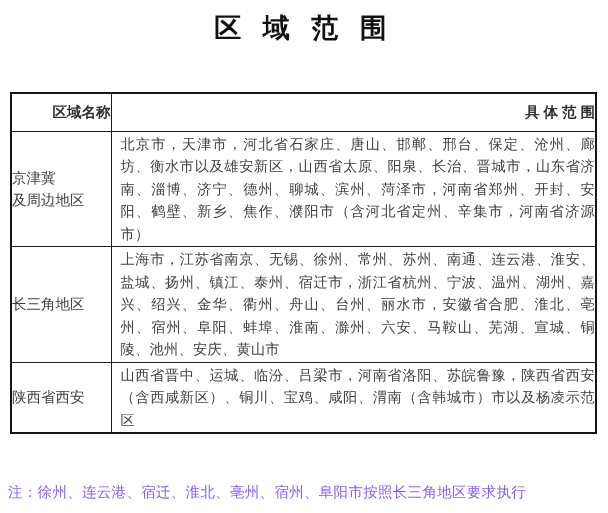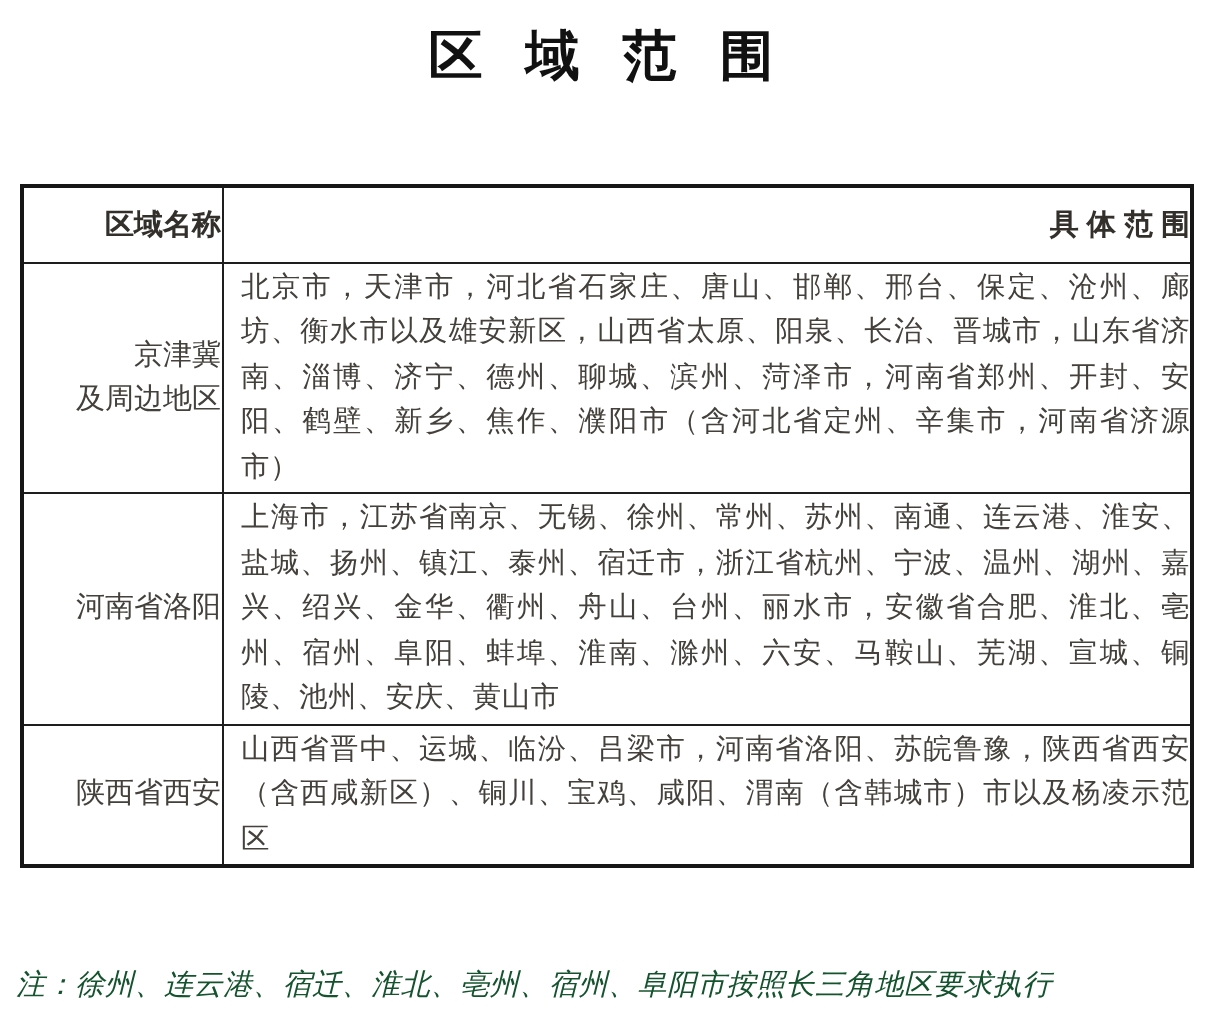--- a/index.html
+++ b/index.html
@@ -40,45 +40,44 @@
   }
   .region-table col.c-name { width: 100px; }
   .region-table thead tr { height: 38px; }
   .region-table th {
     font-size: 14.5px;
     font-weight: bold;
     color: #33302c;
     text-align: right;
   }
   td.name-cell {
-    text-align: right;
+    text-align: left;
     font-size: 14.5px;
     line-height: 22px;
     white-space: pre-line;
   }
   td.scope-cell {
     font-size: 14.2px;
     line-height: 22.5px;
     padding: 1px 0 1px 9px;
     text-align: justify;
     text-align-last: left;
     letter-spacing: 0.3px;
   }
   tr.row-jjj  { height: 91px; }
   tr.row-csj  { height: 113px; }
   tr.row-fwpy { height: 65px; }
   tr.row-swly { height: 70px; }
   .footnote {
     position: absolute;
     top: 483px; left: 8px;
     font-size: 14.5px;
-    color: #14532d;
+    color: #8b5cf6;
     letter-spacing: 0.3px;
     white-space: nowrap;
-    font-style: italic;
   }
 </style>
 </head>
 <body>
 
 <div class="page">
 
   <div class="title">区 域 范 围</div>
 
   <table class="region-table">
@@ -92,21 +91,21 @@
         <th>具 体 范 围</th>
       </tr>
     </thead>
     <tbody>
       <tr class="row-jjj">
         <td class="name-cell">京津冀
 及周边地区</td>
         <td class="scope-cell">北京市，天津市，河北省石家庄、唐山、邯郸、邢台、保定、沧州、廊坊、衡水市以及雄安新区，山西省太原、阳泉、长治、晋城市，山东省济南、淄博、济宁、德州、聊城、滨州、菏泽市，河南省郑州、开封、安阳、鹤壁、新乡、焦作、濮阳市（含河北省定州、辛集市，河南省济源市）</td>
       </tr>
       <tr class="row-csj">
-        <td class="name-cell">河南省洛阳</td>
+        <td class="name-cell">长三角地区</td>
         <td class="scope-cell">上海市，江苏省南京、无锡、徐州、常州、苏州、南通、连云港、淮安、盐城、扬州、镇江、泰州、宿迁市，浙江省杭州、宁波、温州、湖州、嘉兴、绍兴、金华、衢州、舟山、台州、丽水市，安徽省合肥、淮北、亳州、宿州、阜阳、蚌埠、淮南、滁州、六安、马鞍山、芜湖、宣城、铜陵、池州、安庆、黄山市</td>
       </tr>
       <tr class="row-fwpy">
         <td class="name-cell">陕西省西安</td>
         <td class="scope-cell">山西省晋中、运城、临汾、吕梁市，河南省洛阳、苏皖鲁豫，陕西省西安（含西咸新区）、铜川、宝鸡、咸阳、渭南（含韩城市）市以及杨凌示范区</td>
       </tr>
     </tbody>
   </table>
 
   <div class="footnote">注：徐州、连云港、宿迁、淮北、亳州、宿州、阜阳市按照长三角地区要求执行</div>

